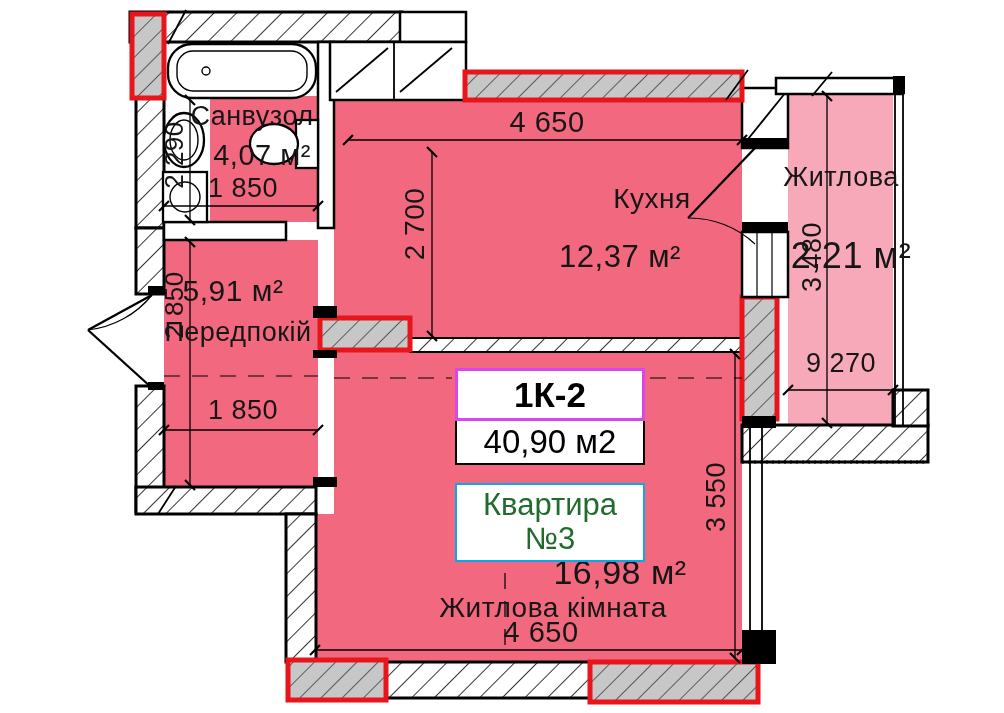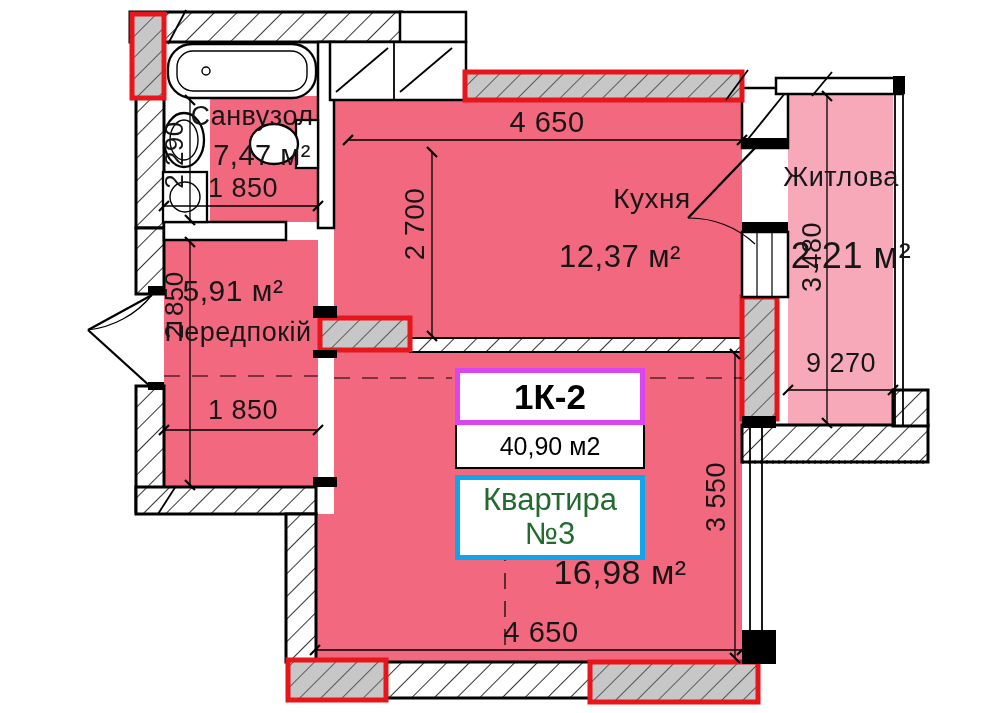--- a/index.html
+++ b/index.html
@@ -4,25 +4,25 @@
 <style>
   :root{ --pink:#f2697f; --pinkL:#f8a9b9; --red:#e8151b; --green:#226b2e; }
   html,body{margin:0;padding:0;background:#fff;}
   .plan{position:relative;width:999px;height:713px;background:#fff;
         font-family:"Liberation Sans",sans-serif;overflow:hidden;}
   .plan svg{position:absolute;left:0;top:0;}
   .lbl{position:absolute;transform:translate(-50%,-50%);white-space:nowrap;
        color:#161616;letter-spacing:.5px;line-height:1;}
   .rot{transform:translate(-50%,-50%) rotate(-90deg);}
   .card{position:absolute;text-align:center;}
-  .card .c1{background:#fff;border:5px solid #d946ef;font-weight:bold;font-size:35px;
+  .card .c1{background:#fff;border:3px solid #d946ef;font-weight:bold;font-size:35px;
             line-height:47px;height:47px;}
-  .card .c2{background:#fff;border:2px solid #000;border-top:none;font-size:25px;
+  .card .c2{background:#fff;border:2px solid #000;border-top:none;font-size:33px;
             line-height:42px;height:42px;}
-  .card .c3{background:#fff;border:5px solid #0ea5e9;margin-top:6px;color:var(--green);
+  .card .c3{background:#fff;border:2px solid #0ea5e9;margin-top:18px;color:var(--green);
             font-size:31px;line-height:34px;padding:3px 0 4px 0;}
   .wall{fill:url(#hw);stroke:#000;stroke-width:3;}
   .rwall{fill:url(#hg);stroke:var(--red);stroke-width:5;}
   .twall{fill:#fff;stroke:#000;stroke-width:2.5;}
   .hwall{fill:url(#hw);stroke:#000;stroke-width:2;}
   .cap{fill:#000;}
   .room{fill:var(--pink);}
   .roomL{fill:var(--pinkL);}
   .fx{fill:#fff;stroke:#000;stroke-width:2.3;}
   .fxthin{fill:none;stroke:#000;stroke-width:1.4;}
@@ -174,40 +174,41 @@
     <line class="dash" x1="650" y1="378" x2="742" y2="378"></line>
     <line class="dash" x1="505" y1="545" x2="505" y2="655"></line>
     <line class="thin2" x1="168" y1="44" x2="186" y2="10"></line>
     <line class="thin2" x1="726" y1="100" x2="748" y2="70"></line>
     <line class="thin2" x1="812" y1="96" x2="832" y2="72"></line>
     <line class="thin2" x1="158" y1="514" x2="176" y2="486"></line>
   </g>
 </svg>
 
 <div class="lbl" style="left:252px;top:116px;font-size:27px">Санвузол</div>
-<div class="lbl" style="left:262px;top:155px;font-size:29px">7,47 м²</div>
+<div class="lbl" style="left:262px;top:155px;font-size:29px">4,07 м²</div>
 <div class="lbl" style="left:243px;top:188px;font-size:27px">1 850</div>
 <div class="lbl rot" style="left:174px;top:155px;font-size:26px">2 290</div>
 
 <div class="lbl" style="left:233px;top:291px;font-size:30px">5,91 м²</div>
 <div class="lbl" style="left:238px;top:332px;font-size:27px">Передпокій</div>
 <div class="lbl rot" style="left:174px;top:305px;font-size:26px">2 850</div>
 <div class="lbl" style="left:243px;top:410px;font-size:27px">1 850</div>
 
 <div class="lbl" style="left:547px;top:122px;font-size:29px">4 650</div>
 <div class="lbl rot" style="left:415px;top:224px;font-size:28px">2 700</div>
 <div class="lbl" style="left:652px;top:199px;font-size:28px">Кухня</div>
 <div class="lbl" style="left:620px;top:256px;font-size:31px">12,37 м²</div>
 
 <div class="lbl" style="left:841px;top:177px;font-size:27px">Житлова</div>
 <div class="lbl rot" style="left:812px;top:257px;font-size:27px">3 480</div>
 <div class="lbl" style="left:851px;top:256px;font-size:36px">2,21 м²</div>
 <div class="lbl" style="left:841px;top:363px;font-size:27px">9 270</div>
 
 <div class="lbl" style="left:620px;top:572px;font-size:34px">16,98 м²</div>
+<div class="lbl" style="left:553px;top:608px;font-size:28px">Житлова кімната</div>
 <div class="lbl" style="left:541px;top:632px;font-size:29px">4 650</div>
 <div class="lbl rot" style="left:716px;top:497px;font-size:27px">3 550</div>
 
 <div class="card" style="left:455px;top:368px;width:190px">
   <div class="c1">1К-2</div>
   <div class="c2">40,90 м2</div>
   <div class="c3">
     <div>Квартира</div>
     <div>№3</div>
   </div>

